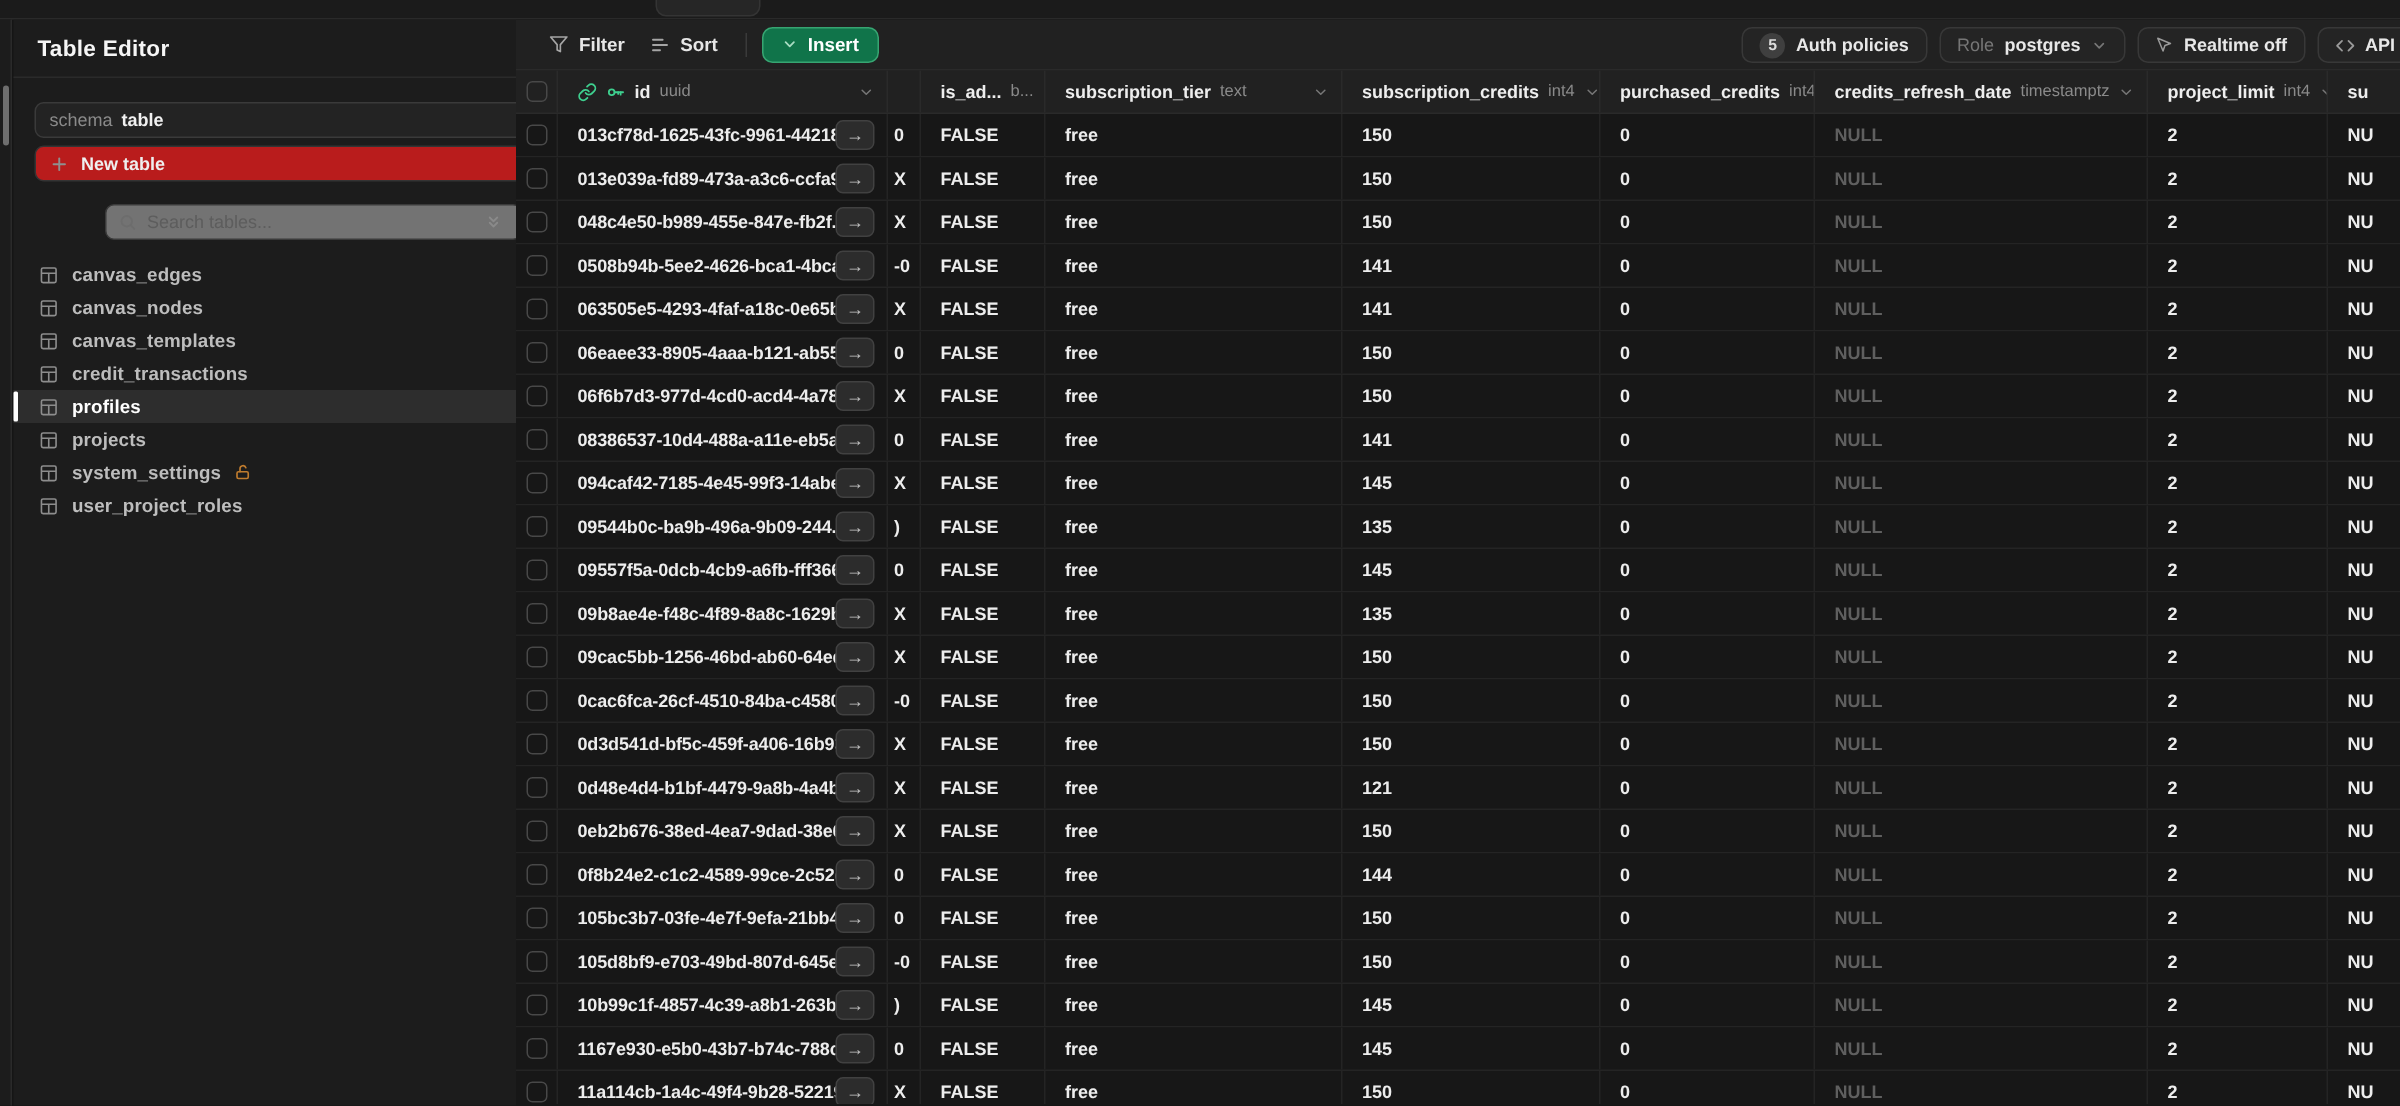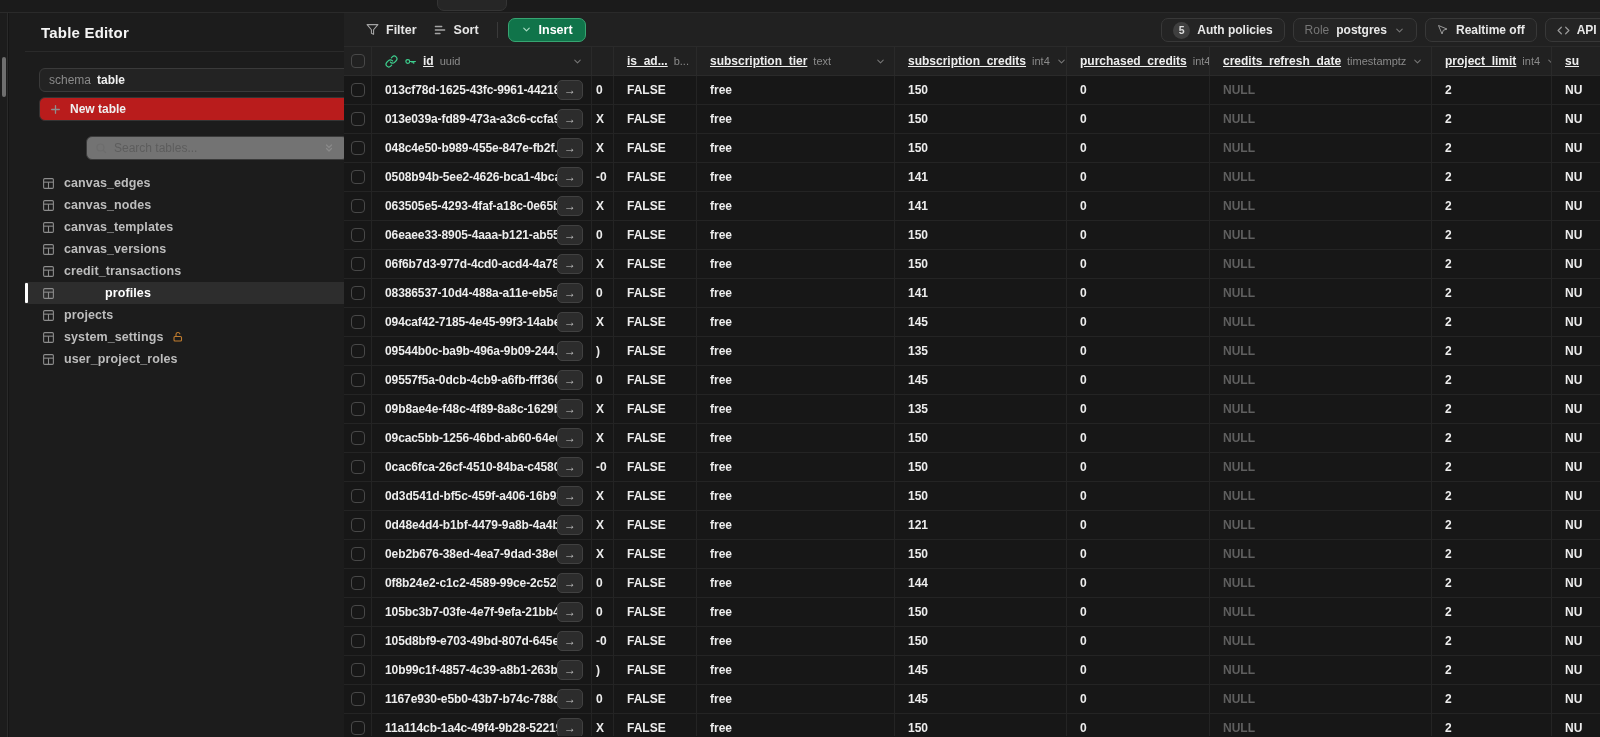--- a/index.html
+++ b/index.html
@@ -13,21 +13,21 @@
     background:#262626; border:1px solid #343434; border-radius:7px; }
 
   
   .left-rail { position:absolute; left:0; top:13px; width:8px; height:724px;
     background:#1c1c1c; border-right:1px solid #2a2a2a; }
   .rail-highlight { position:absolute; left:2px; top:44px; width:4px; height:40px;
     background:#6e6e6e; border-radius:2px; }
 
   
   .sidebar { position:absolute; left:9px; top:13px; width:384px; height:724px;
-    background:#1c1c1c; border-right:1px solid #2a2a2a;padding-left:16px; }
+    background:#1c1c1c; border-right:1px solid #2a2a2a; }
   .sidebar-header { height:39px; display:flex; align-items:center; padding:0 16px;
     border-bottom:1px solid #2a2a2a; }
   .sidebar-title { font-size:15px; font-weight:700; color:#f5f5f5; letter-spacing:.2px; }
   .sidebar-body { padding:16px 14px 0 14px; }
 
   .schema-select { height:24px; display:flex; align-items:center; gap:6px;
     background:#232323; border:1px solid #3a3a3a; border-radius:6px; padding:0 9px;
     font-size:12px; cursor:pointer; }
   .schema-label { color:#8a8a8a; }
   .schema-value { color:#f0f0f0; font-weight:700; }
@@ -46,21 +46,21 @@
   .sort-tables-btn { width:20px; display:flex; align-items:center; justify-content:center;
     background:transparent; border:none; cursor:pointer; }
   .filter-tables-btn { width:24px; height:24px; display:flex; align-items:center; justify-content:center;
     border:1px dashed #4a4a4a; border-radius:6px; background:transparent; cursor:pointer; }
 
   .table-list { margin-top:12px; margin-left:-14px; margin-right:-14px; }
   .side-item { position:relative; height:22px; display:flex; align-items:center; gap:9px;
     padding:0 16px 0 17px; font-size:12.5px; color:#bdbdbd; cursor:pointer; }
   .side-item .tlabel { font-weight:600; letter-spacing:.1px; }
   .side-item.selected { background:#2d2d2d; color:#ffffff; }
-  .side-item.selected .tlabel { font-weight:700;margin-left:41px; }
+  .side-item.selected .tlabel { font-weight:700; }
   .sel-bar { position:absolute; left:0; top:1px; bottom:1px; width:3px; background:#ffffff; border-radius:1px; }
   .ticon { display:flex; }
 
   
   .main { position:absolute; left:344px; top:13px; width:1262px; height:724px; background:#171717; }
 
   .toolbar { position:relative; height:34px; background:#212121; border-bottom:1px solid #2a2a2a;
     display:flex; align-items:center; padding:0 14px; }
   .ghost-btn { display:flex; align-items:center; gap:7px; height:24px; padding:0 8px;
     background:transparent; border:none; color:#e6e6e6; font-size:12.5px; font-weight:700; cursor:pointer; }
@@ -75,21 +75,21 @@
   .pill-btn .muted { color:#767676; font-weight:400; }
   .count-badge { width:17px; height:17px; border-radius:50%; background:#3f3f3f; color:#dddddd;
     font-size:10.5px; font-weight:700; display:flex; align-items:center; justify-content:center; }
 
   
   .grid-cols { display:grid; grid-template-columns:28px 220px 22px 83px 198px 172px 143px 222px 120px minmax(0,1fr); }
   .grid-header { height:29px; background:#212121; border-bottom:1px solid #2a2a2a; }
   .hcell { display:flex; align-items:center; gap:6px; padding:0 8px 0 13px;
     border-right:1px solid #2a2a2a; overflow:hidden; white-space:nowrap; cursor:pointer; }
   .hcell:last-child { border-right:none; }
-  .hname { font-size:12px; font-weight:700; color:#eeeeee;text-decoration:underline; }
+  .hname { font-size:12px; font-weight:700; color:#eeeeee; }
   .htype { font-size:11px; color:#8a8a8a; }
   .hchev { margin-left:auto; display:flex; }
   .c-center { justify-content:center; padding:0; }
 
   .grid-body { position:relative; height:660px; overflow:hidden; }
   .grid-row { height:29px; border-bottom:1px solid #242424; background:#171717; }
   .cell { display:flex; align-items:center; padding:0 8px 0 13px; border-right:1px solid #242424;
     overflow:hidden; white-space:nowrap; font-size:12px; font-weight:600; color:#ededed; cursor:default; }
   .cell:last-child { border-right:none; }
   .cell.muted { color:#5f5f5f; font-weight:600; }
@@ -197,30 +197,20 @@
           <span class="tlabel">canvas_templates</span>
         </div>
         <div class="side-item">
           <span class="ticon">
             <svg width="13" height="13" viewBox="0 0 24 24" fill="none" stroke="#8d8d8d" stroke-width="2">
               <rect x="3" y="3" width="18" height="18" rx="2"></rect>
               <line x1="3" y1="9.5" x2="21" y2="9.5"></line>
               <line x1="12" y1="9.5" x2="12" y2="21"></line>
             </svg>
           </span>
-          <span class="tlabel">canvas_versions</span>
-        </div>
-        <div class="side-item">
-          <span class="ticon">
-            <svg width="13" height="13" viewBox="0 0 24 24" fill="none" stroke="#8d8d8d" stroke-width="2">
-              <rect x="3" y="3" width="18" height="18" rx="2"></rect>
-              <line x1="3" y1="9.5" x2="21" y2="9.5"></line>
-              <line x1="12" y1="9.5" x2="12" y2="21"></line>
-            </svg>
-          </span>
           <span class="tlabel">credit_transactions</span>
         </div>
         <div class="side-item selected">
           <span class="sel-bar"></span>
           <span class="ticon">
             <svg width="13" height="13" viewBox="0 0 24 24" fill="none" stroke="#8d8d8d" stroke-width="2">
               <rect x="3" y="3" width="18" height="18" rx="2"></rect>
               <line x1="3" y1="9.5" x2="21" y2="9.5"></line>
               <line x1="12" y1="9.5" x2="12" y2="21"></line>
             </svg>

